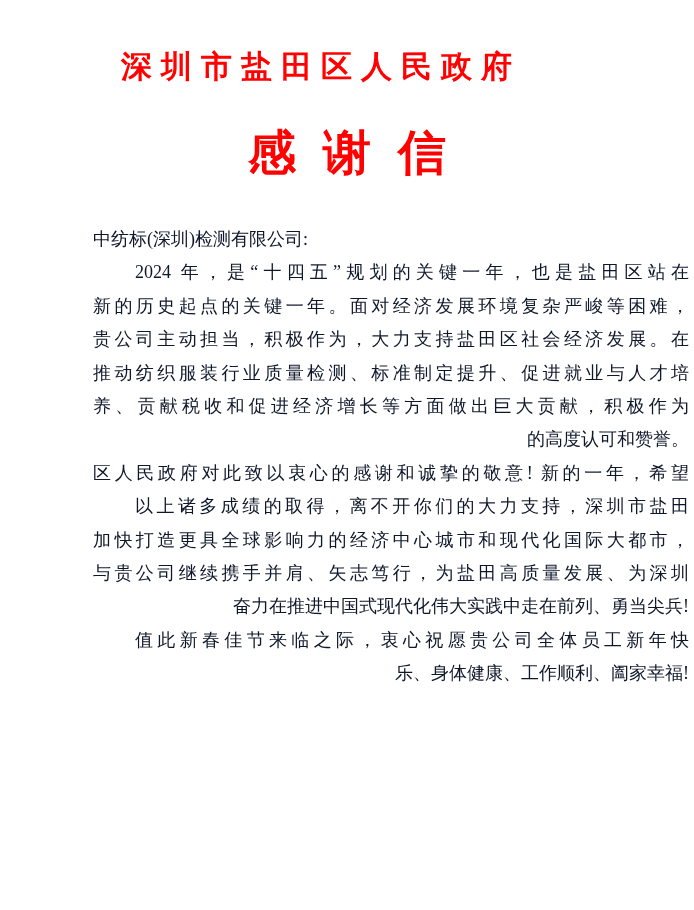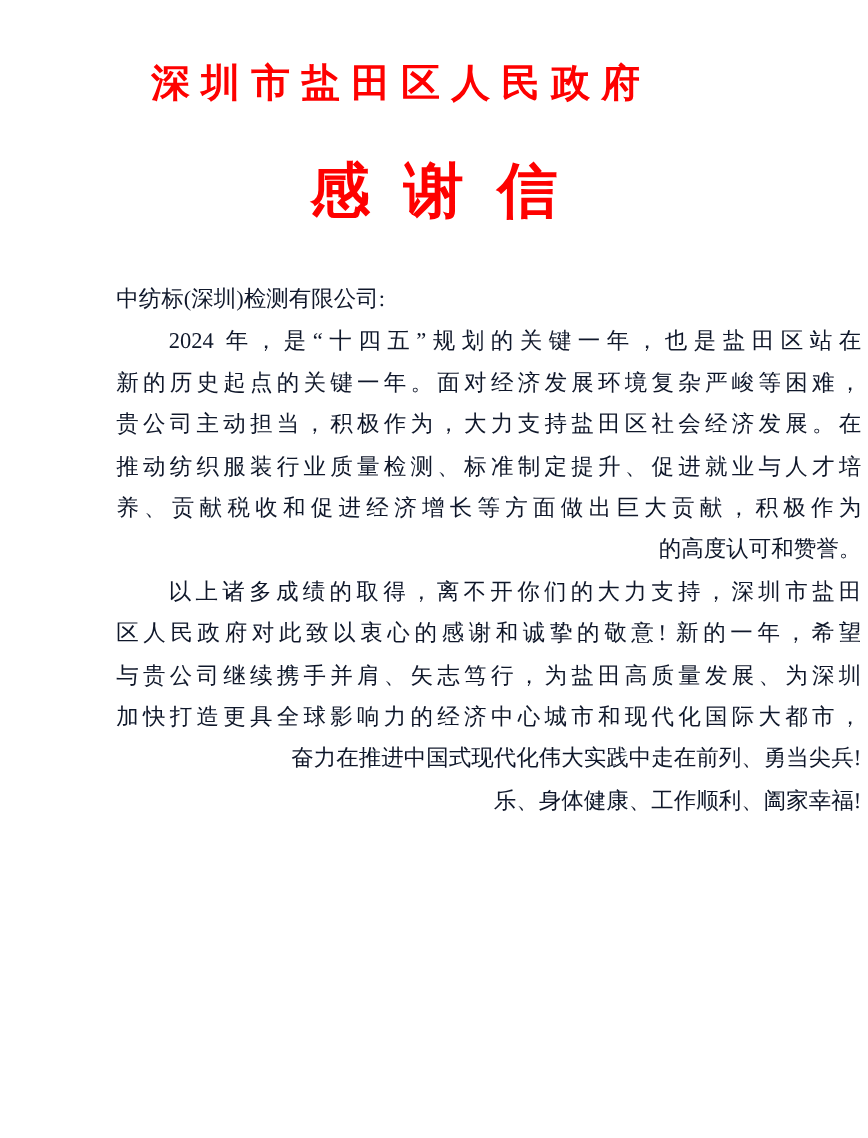--- a/index.html
+++ b/index.html
@@ -60,25 +60,26 @@
 
   <div class="body-block">
     <div class="recipient">中纺标(深圳)检测有限公司:</div>
     <div>
         <div class="bline fill ind">2024 年，是“十四五”规划的关键一年，也是盐田区站在</div>
         <div class="bline fill">新的历史起点的关键一年。面对经济发展环境复杂严峻等困难，</div>
         <div class="bline fill">贵公司主动担当，积极作为，大力支持盐田区社会经济发展。在</div>
         <div class="bline fill">推动纺织服装行业质量检测、标准制定提升、促进就业与人才培</div>
         <div class="bline fill">养、贡献税收和促进经济增长等方面做出巨大贡献，积极作为</div>
         <div class="bline">的高度认可和赞誉。</div>
+        <div class="bline fill">区人民政府对此致以衷心的感谢和诚挚的敬意! 新的一年，希望</div>
         <div class="bline fill ind">以上诸多成绩的取得，离不开你们的大力支持，深圳市盐田</div>
-        <div class="bline fill">区人民政府对此致以衷心的感谢和诚挚的敬意! 新的一年，希望</div>
+        <div class="bline fill">加快打造更具全球影响力的经济中心城市和现代化国际大都市，</div>
         <div class="bline fill">与贵公司继续携手并肩、矢志笃行，为盐田高质量发展、为深圳</div>
-        <div class="bline fill">加快打造更具全球影响力的经济中心城市和现代化国际大都市，</div>
         <div class="bline">奋力在推进中国式现代化伟大实践中走在前列、勇当尖兵!</div>
+        <div class="bline fill ind">值此新春佳节来临之际，衷心祝愿贵公司全体员工新年快</div>
         <div class="bline">乐、身体健康、工作顺利、阖家幸福!</div>
       </div>
   </div>
 
   <div class="sig">深圳市盐田区人民政府</div>
 
   <div class="date">2025 年 1 月 24 日</div>
 
   <svg class="seal" viewBox="-74 -74 148 148">
     <defs>

